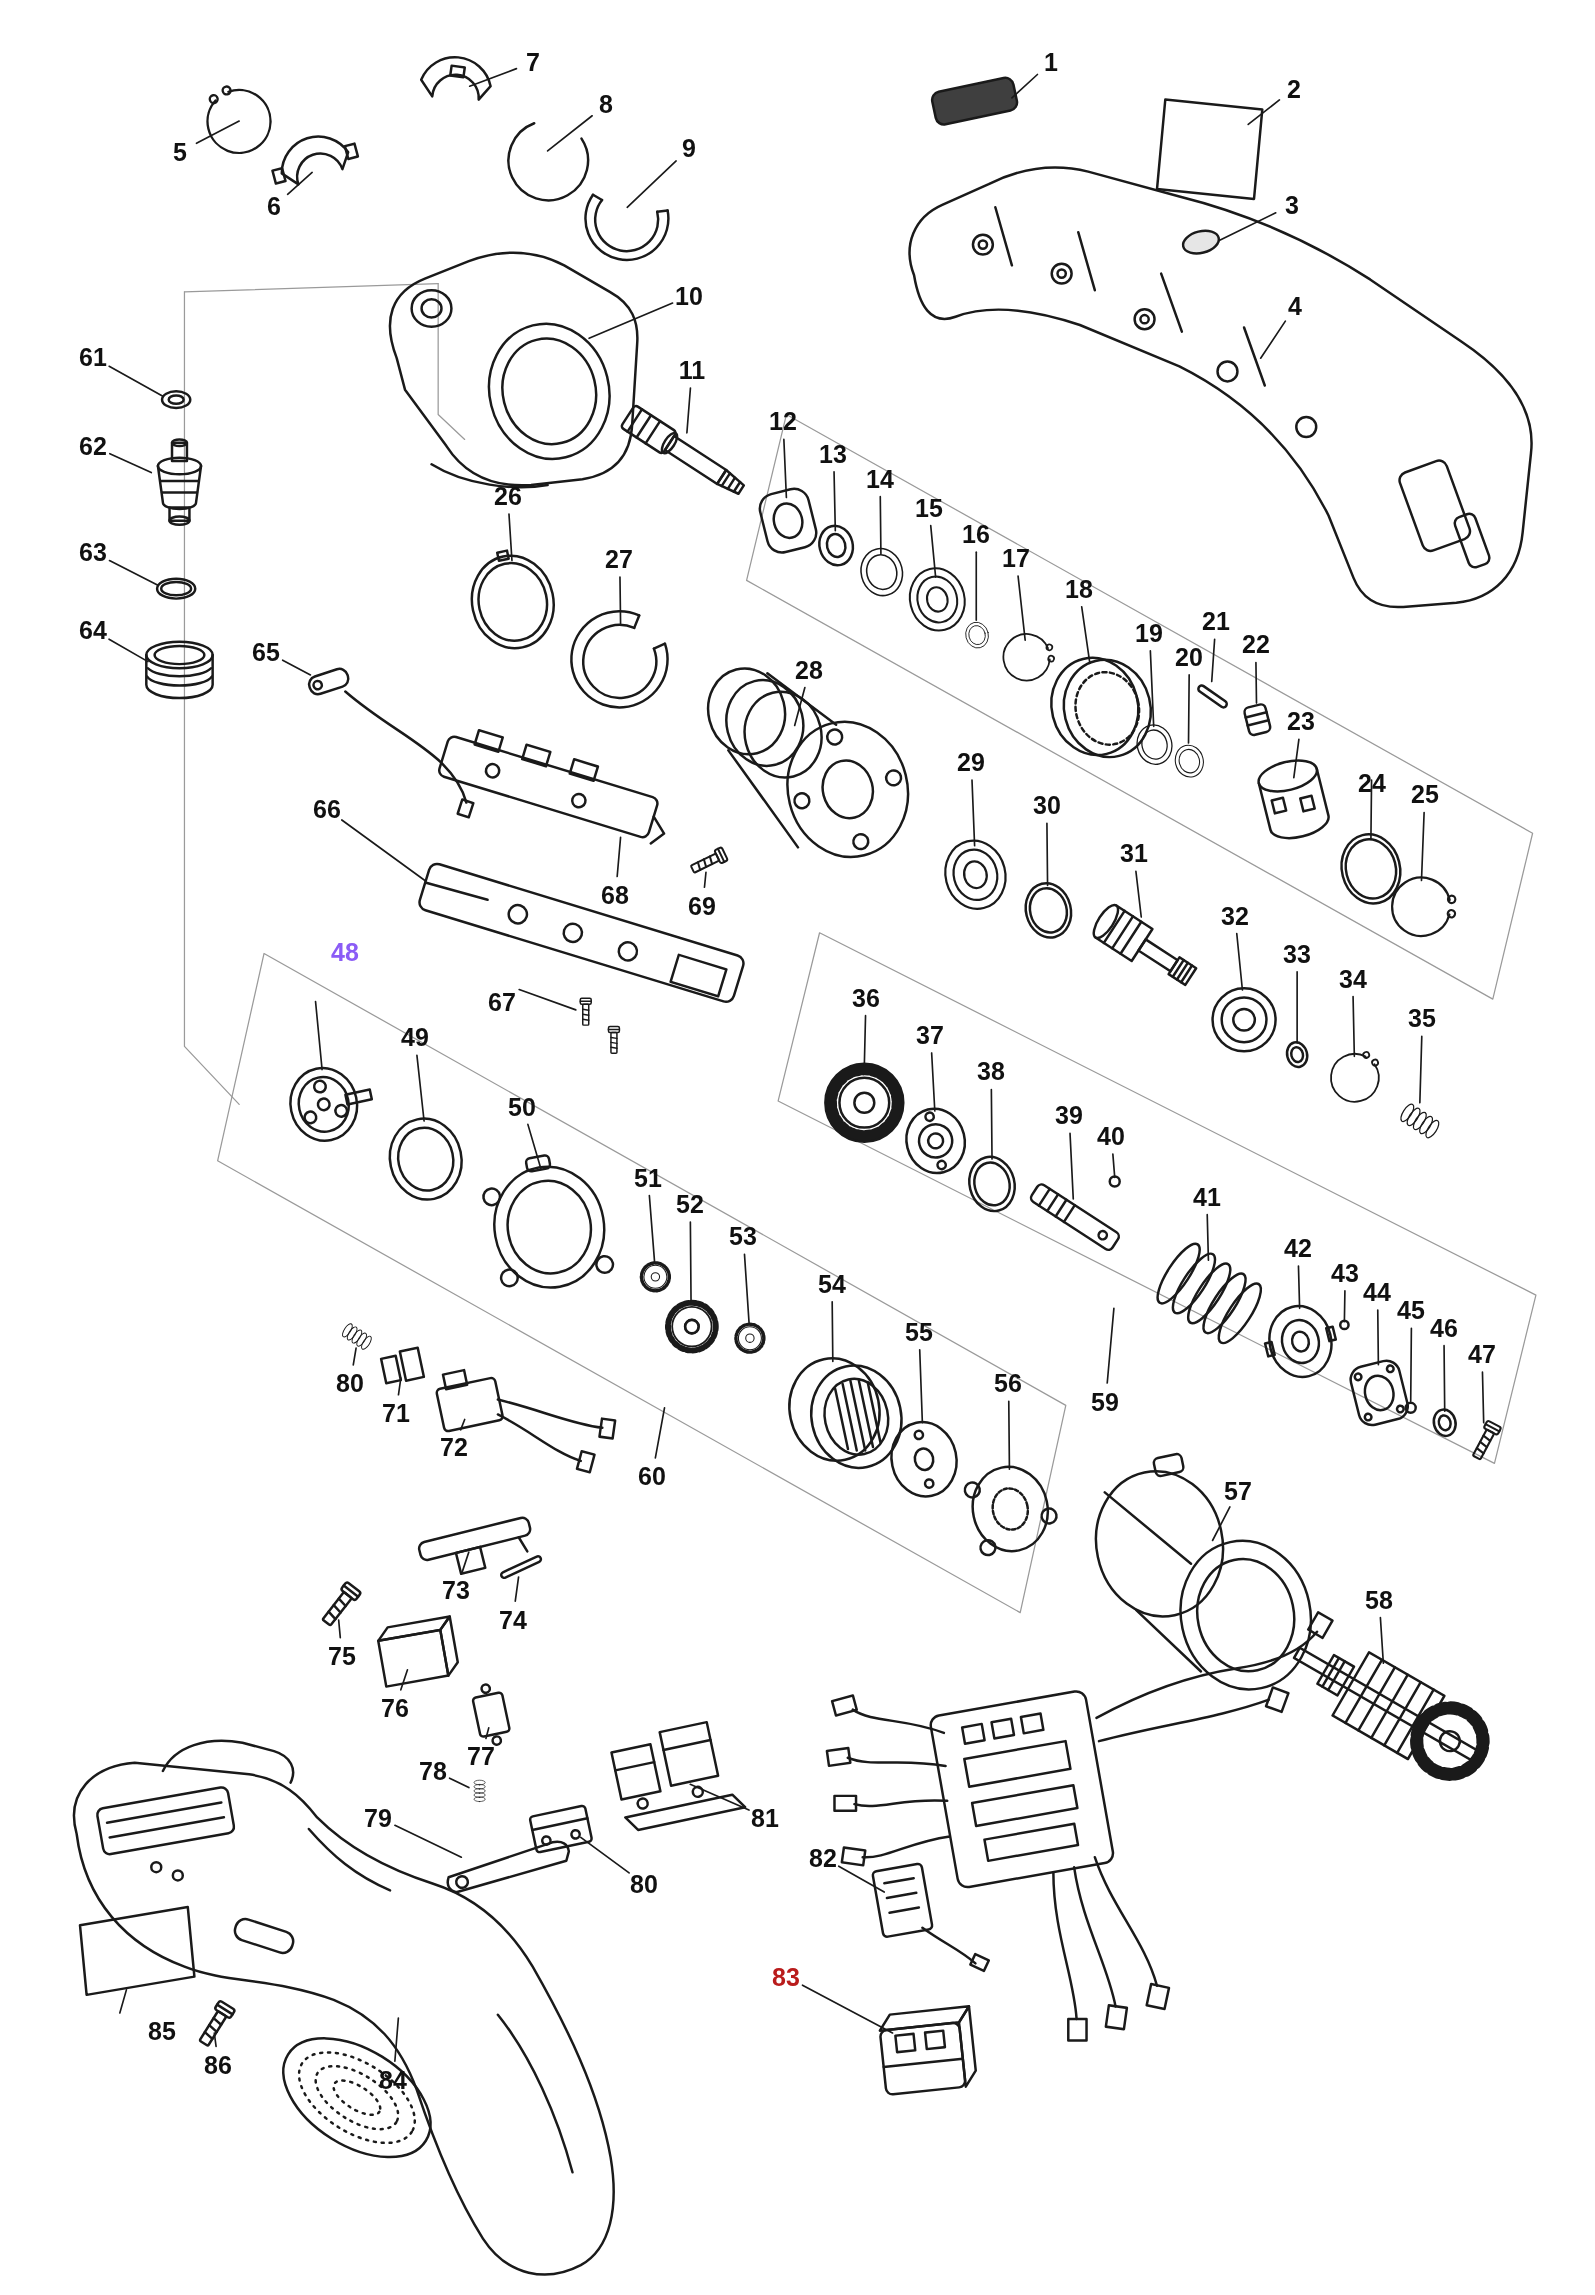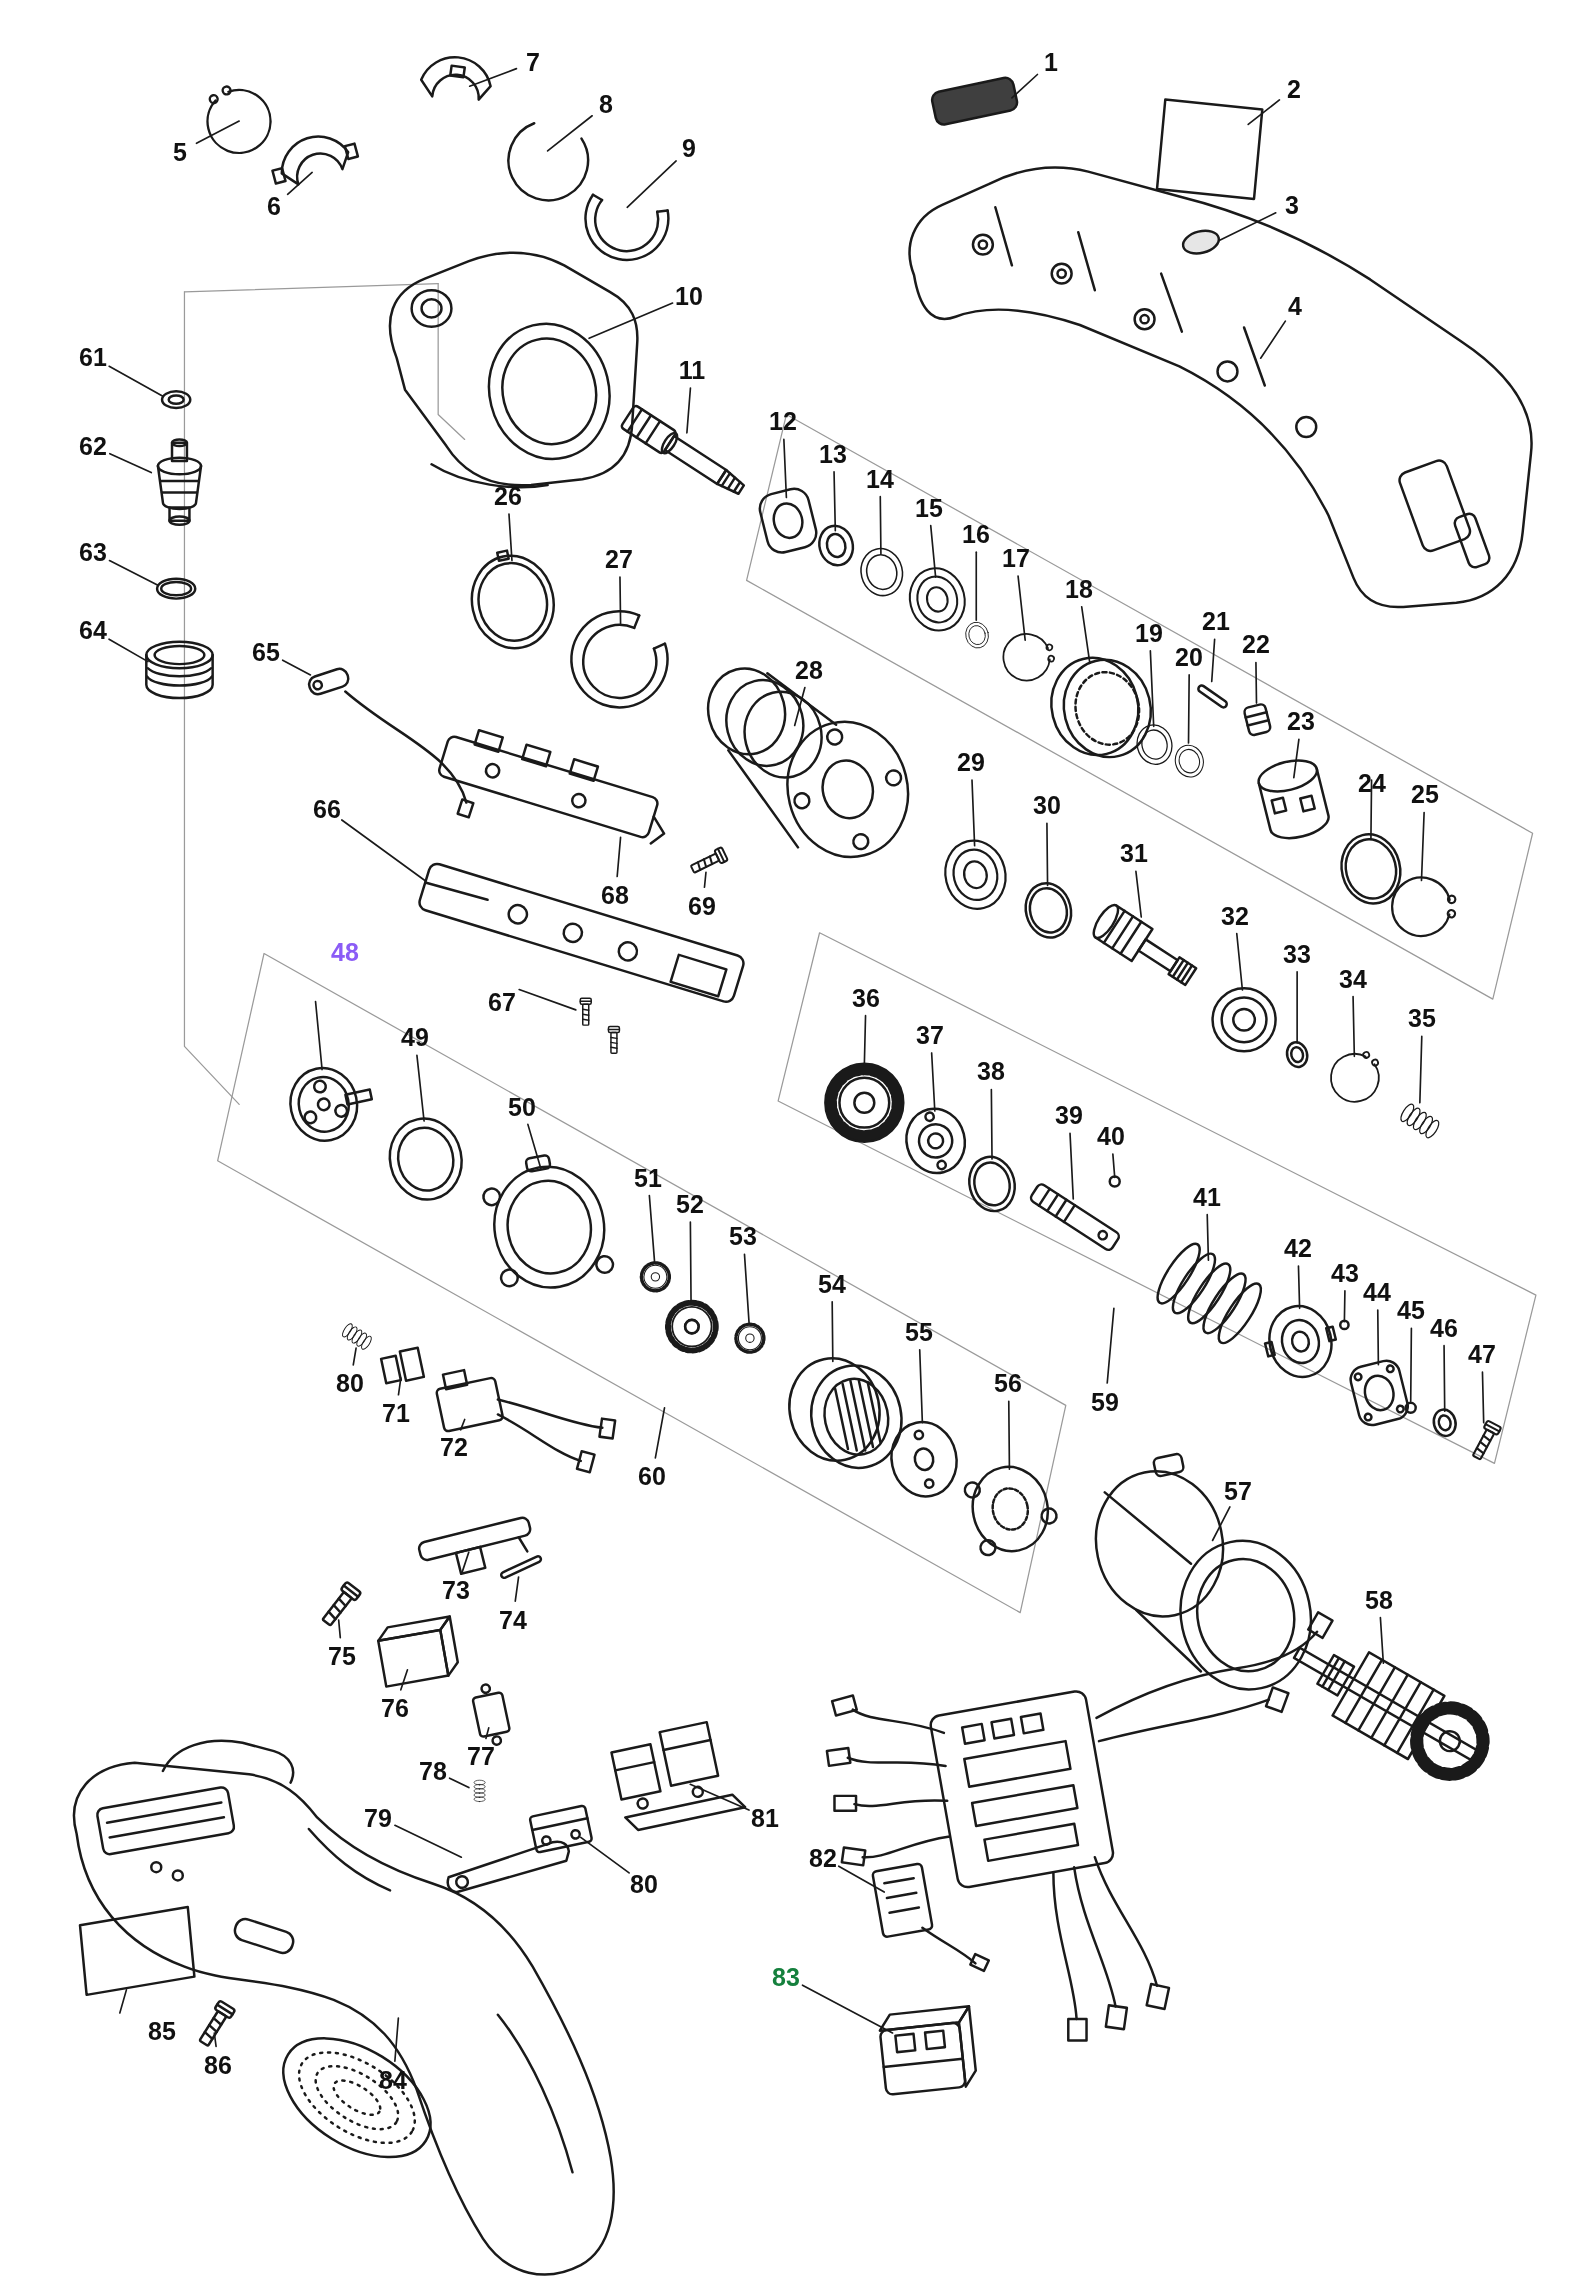--- a/index.html
+++ b/index.html
@@ -729,18 +729,18 @@
     <div class="num" style="left: 456px; top: 1590px; color: rgb(17, 17, 17);">73</div>
     <div class="num" style="left: 513px; top: 1620px; color: rgb(17, 17, 17);">74</div>
     <div class="num" style="left: 342px; top: 1656px; color: rgb(17, 17, 17);">75</div>
     <div class="num" style="left: 395px; top: 1708px; color: rgb(17, 17, 17);">76</div>
     <div class="num" style="left: 481px; top: 1756px; color: rgb(17, 17, 17);">77</div>
     <div class="num" style="left: 433px; top: 1771px; color: rgb(17, 17, 17);">78</div>
     <div class="num" style="left: 378px; top: 1818px; color: rgb(17, 17, 17);">79</div>
     <div class="num" style="left: 644px; top: 1884px; color: rgb(17, 17, 17);">80</div>
     <div class="num" style="left: 765px; top: 1818px; color: rgb(17, 17, 17);">81</div>
     <div class="num" style="left: 823px; top: 1858px; color: rgb(17, 17, 17);">82</div>
-    <div class="num" style="left: 786px; top: 1977px; color: #15803d;">83</div>
+    <div class="num" style="left: 786px; top: 1977px; color: #b91c1c;">83</div>
     <div class="num" style="left: 393px; top: 2080px; color: rgb(17, 17, 17);">84</div>
     <div class="num" style="left: 114px; top: 2031px; color: rgb(17, 17, 17); margin-left: 48px;">85</div>
     <div class="num" style="left: 218px; top: 2065px; color: rgb(17, 17, 17);">86</div>
   </div>
 
 
 </body></html>

